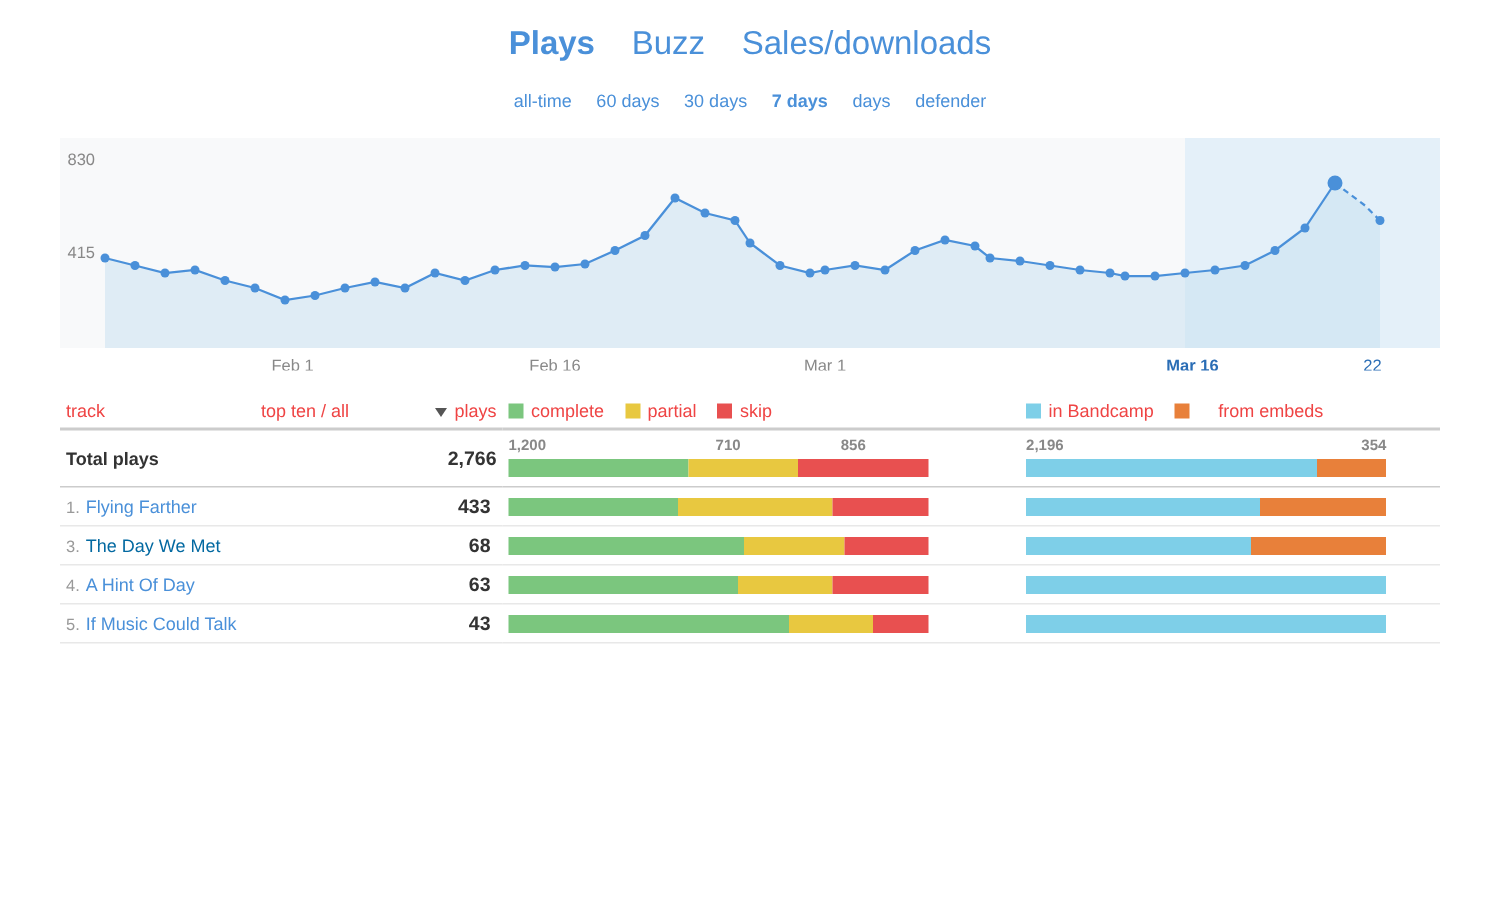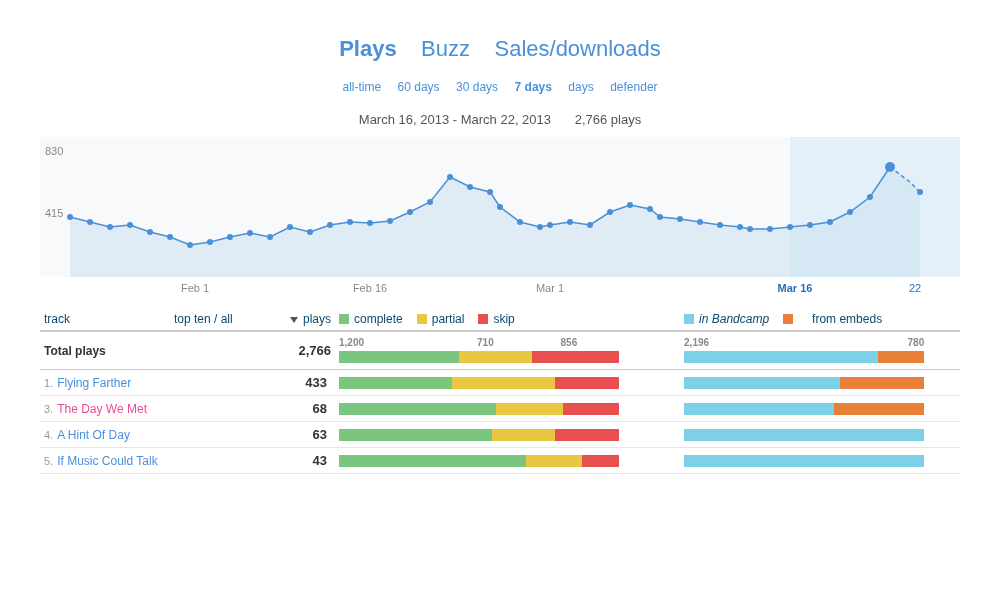--- a/index.html
+++ b/index.html
@@ -6,21 +6,21 @@
     body {
       font-family: Arial, sans-serif;
       background: #fff;
       color: #333;
       width: 1000px;
       height: 600px;
       overflow: hidden;
     }
     .page {
       width: 1000px;
-      padding: 36px 40px;
+      padding: 16px 40px;
     }
     
     .header-nav {
       text-align: center;
       margin-bottom: 6px;
     }
     .header-nav .nav-item {
       display: inline-block;
       font-size: 22px;
       color: #4a90d9;
@@ -67,21 +67,21 @@
       height: 100%;
     }
 
     
     .stats-table {
       width: 100%;
       border-collapse: collapse;
       font-size: 12px;
     }
     .stats-table thead tr th {
-      color: #0c4a6e;
+      color: #ef4444;
       font-weight: normal;
       padding: 4px 4px;
       border-bottom: 2px solid #ccc;
       text-align: left;
     }
     .stats-table thead tr th.right {
       text-align: right;
     }
     .stats-table .col-track { width: 130px; }
     .stats-table .col-topten { width: 110px; }
@@ -154,24 +154,20 @@
 
   <div class="sub-nav">
     <a class="sub-item">all-time</a>
     <a class="sub-item">60 days</a>
     <a class="sub-item">30 days</a>
     <a class="sub-item active">7 days</a>
     <a class="sub-item">days</a>
     <a class="sub-item">defender</a>
   </div>
 
-  <div class="date-range">
-    <span>March 16, 2013 - March 22, 2013</span>
-    <span class="plays-count">2,766 plays</span>
-  </div>
 
   <div class="chart-container">
     <svg viewBox="0 0 920 155" preserveAspectRatio="none">
 
       <rect x="0" y="0" width="920" height="140" fill="#f8f9fa"></rect>
 
       <text x="5" y="18" font-size="11" fill="#888">830</text>
       <text x="5" y="80" font-size="11" fill="#888">415</text>
 
       <rect x="750" y="0" width="170" height="140" fill="#d0e8f8" opacity="0.5"></rect>
@@ -263,21 +259,21 @@
             </span>
             <span style="display:flex;align-items:center;gap:2px;">
               <span class="legend-dot" style="background:#e85050;"></span>
               <span>skip</span>
             </span>
           </div>
         </th>
         <th style="width:20px;"></th>
         <th colspan="2">
           <div style="display:flex; gap:14px; align-items:center;">
-            <span style="display:flex;align-items:center;gap:2px;font-style:italic;">
+            <span style="display:flex;align-items:center;gap:2px;">
               <span class="legend-dot" style="background:#7ecfe8;"></span>
               <span>in Bandcamp</span>
             </span>
             <span style="display:flex;align-items:center;gap:16px;">
               <span class="legend-dot" style="background:#e8803a;"></span>
               <span>from embeds</span>
             </span>
           </div>
         </th>
       </tr>
@@ -297,21 +293,21 @@
           <div class="bar-group" style="width:280px;">
             <span class="bar-seg" style="width:43%;background:#7bc67e;"></span>
             <span class="bar-seg" style="width:26%;background:#e8c840;"></span>
             <span class="bar-seg" style="width:31%;background:#e85050;"></span>
           </div>
         </td>
         <td></td>
         <td colspan="2" style="padding-right:0;">
           <div style="font-size:10px;color:#888;display:flex;margin-bottom:2px;">
             <span style="width:81%;text-align:left;">2,196</span>
-            <span style="width:19%;text-align:left;">780</span>
+            <span style="width:19%;text-align:left;">354</span>
           </div>
           <div class="bar-group" style="width:240px;">
             <span class="bar-seg" style="width:81%;background:#7ecfe8;"></span>
             <span class="bar-seg" style="width:19%;background:#e8803a;"></span>
           </div>
         </td>
       </tr>
 
       <tr id="row-0">
         <td><span style="color:#999;font-size:11px;margin-right:4px;">1.</span><a class="track-name" style="color:#4a90d9;text-decoration:none;">Flying Farther</a></td>
@@ -326,21 +322,21 @@
         </td>
         <td></td>
         <td colspan="2">
           <div class="bar-group" style="width:240px;">
             <span class="bar-seg" id="b2b0" style="background: rgb(126, 207, 232); width: 65%;"></span>
             <span class="bar-seg" id="b2e0" style="background: rgb(232, 128, 58); width: 35%;"></span>
           </div>
         </td>
       </tr>
       <tr id="row-2">
-        <td><span style="color:#999;font-size:11px;margin-right:4px;">3.</span><a class="track-name" style="color:#ec4899;text-decoration:none;">The Day We Met</a></td>
+        <td><span style="color:#999;font-size:11px;margin-right:4px;">3.</span><a class="track-name" style="color:#0369a1;text-decoration:none;">The Day We Met</a></td>
         <td></td>
         <td class="plays-val">68</td>
         <td colspan="3">
           <div class="bar-group" style="width:280px;">
             <span class="bar-seg" id="b1c2" style="background: rgb(123, 198, 126); width: 56%;"></span>
             <span class="bar-seg" id="b1p2" style="background: rgb(232, 200, 64); width: 24%;"></span>
             <span class="bar-seg" id="b1s2" style="background: rgb(232, 80, 80); width: 20%;"></span>
           </div>
         </td>
         <td></td>

